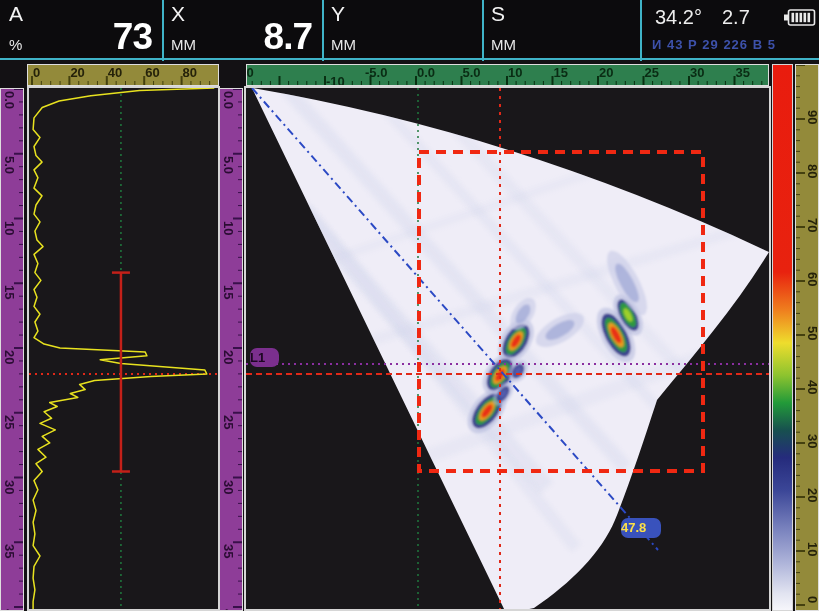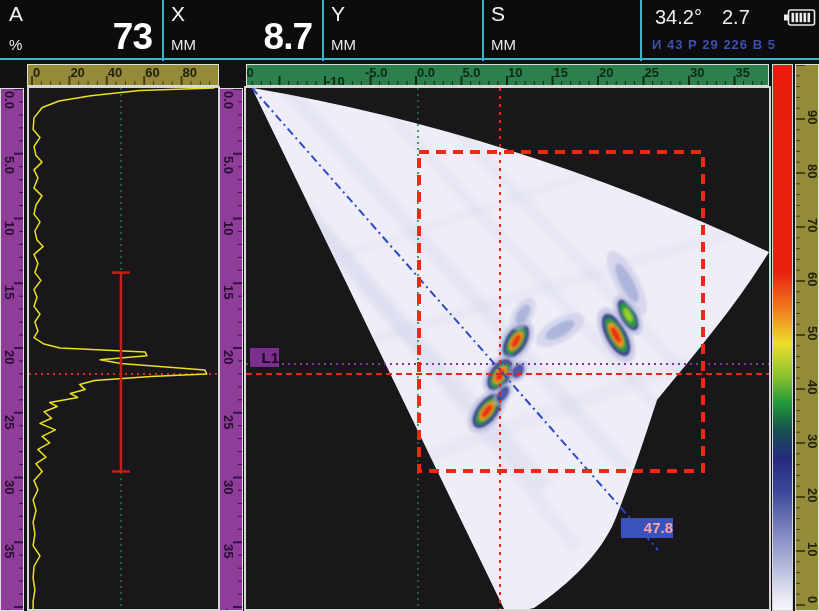--- a/index.html
+++ b/index.html
@@ -31,23 +31,23 @@
   #r-sscan-top .rlabel{color:#0a2c14;}
   #r-amp{left:795px;top:64px;width:24px;height:547px;background:#938a3a;}
   #r-amp .rlabel{color:#25220a;}
   
   #ascan-view{position:absolute;left:27px;top:86px;width:193px;height:525px;background:#19171a;
               border:2px solid #d6d6d6;box-sizing:border-box;overflow:hidden;}
   #sscan-view{position:absolute;left:244px;top:86px;width:527px;height:525px;background:#19171a;
               border:2px solid #d6d6d6;box-sizing:border-box;overflow:hidden;}
   #colorbar{position:absolute;left:772px;top:64px;width:21px;height:547px;border:1px solid #d6d6d6;box-sizing:border-box;}
   
-  .tag{position:absolute;font-size:15px;font-weight:700;line-height:19px;text-align:right;}
+  .tag{position:absolute;font-size:13px;font-weight:700;line-height:19px;text-align:left;border-radius:7px;}
   #l1tag{left:250px;top:348px;width:29px;height:19px;background:#7b2f8e;color:#1c0722;}
-  #angletag{left:621px;top:518px;width:52px;height:20px;background:#3952bc;color:#fca5a5;line-height:20px;}
+  #angletag{left:621px;top:518px;width:40px;height:20px;background:#3952bc;color:#fde047;line-height:20px;}
 </style>
 </head>
 <body>
 
 <div id="screen">
 
   <div class="topbar">
     <div class="cell" style="left:0;width:162px">
       <span class="lab">A</span>
       <span class="unit">%</span>

